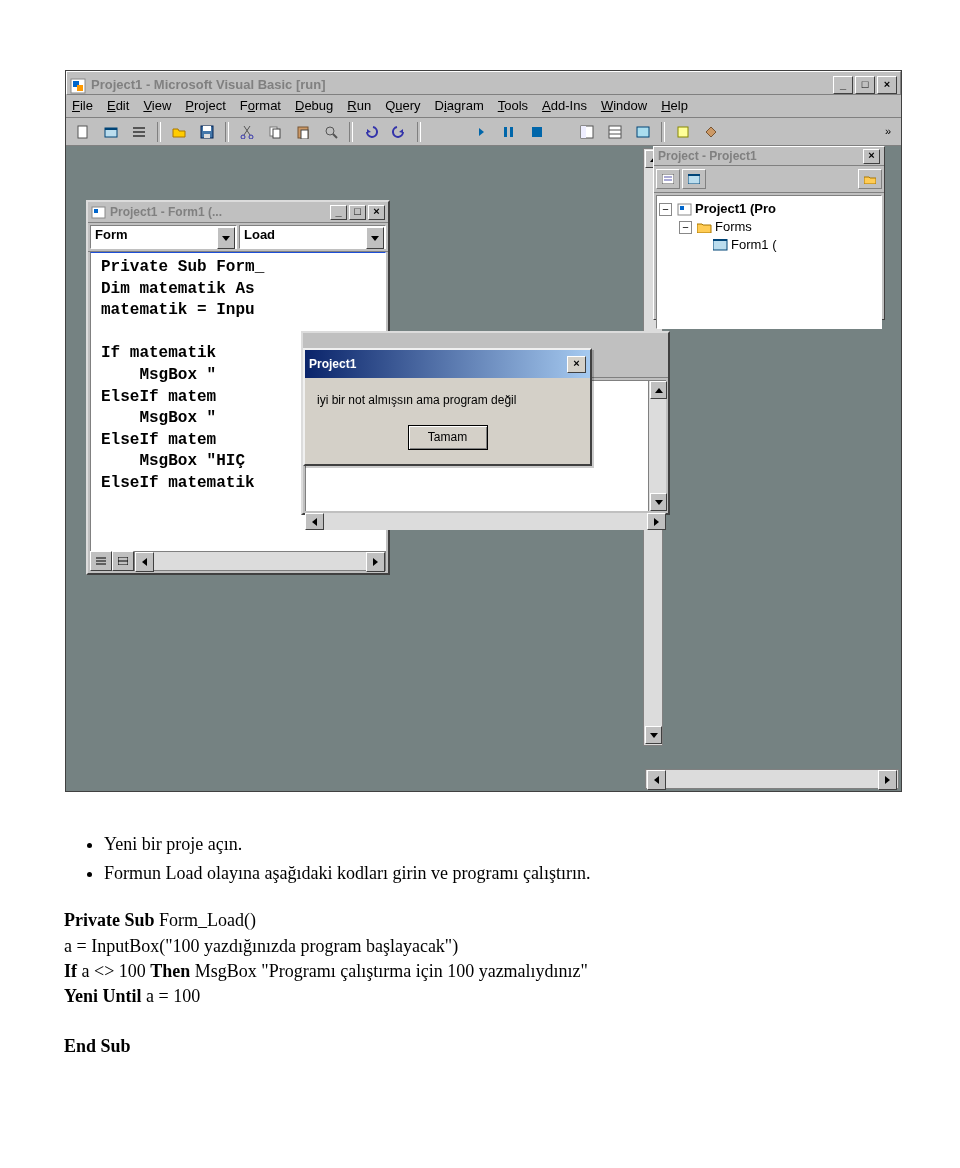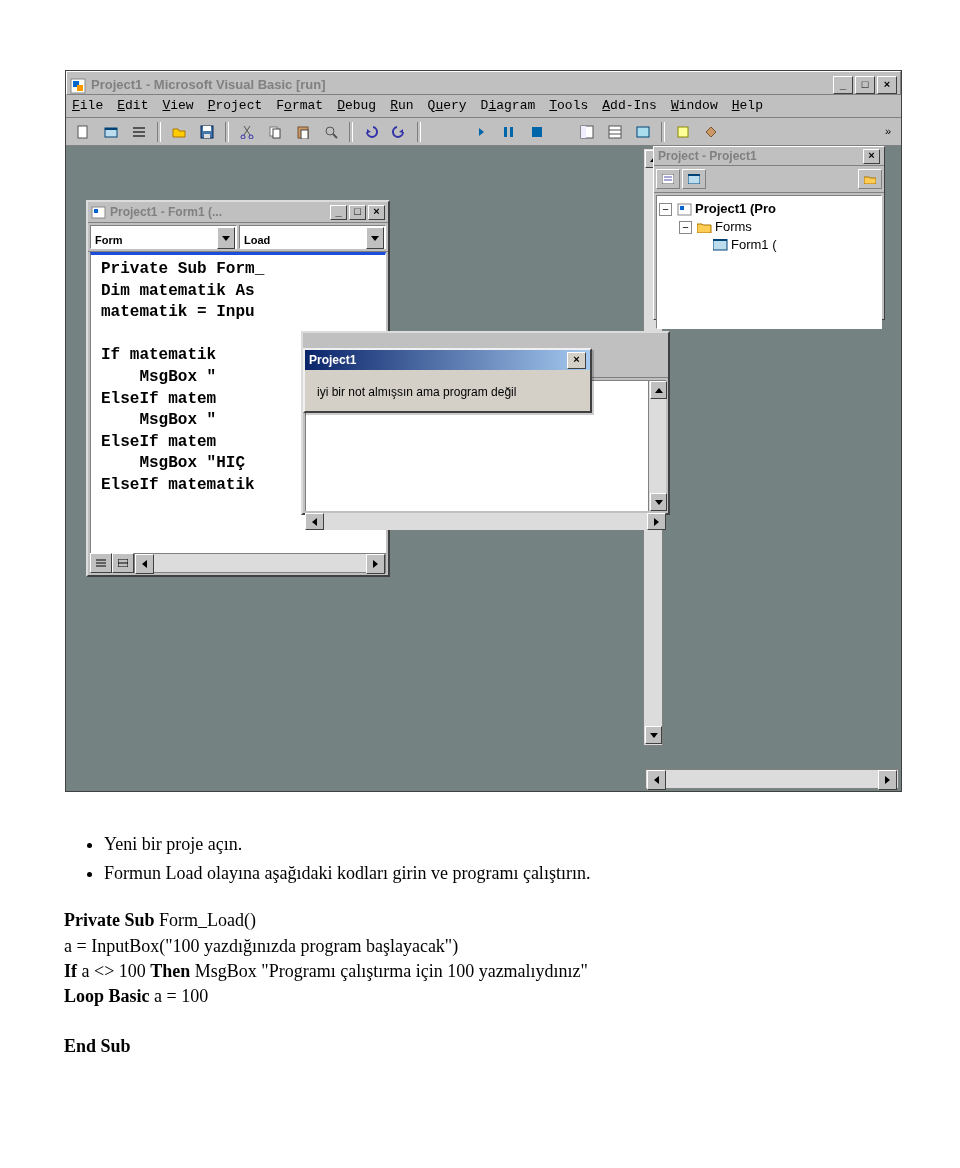--- a/index.html
+++ b/index.html
@@ -60,21 +60,20 @@
   .menubar {
     height: 22px;
     background: #c0c0c0;
     display: flex;
     align-items: center;
     padding: 0 6px;
     border-bottom: 1px solid #808080;
     gap: 14px;
     font-size: 13px;
     color: #000;
-    font-family: Liberation Mono, monospace;
   }
   .menubar span u { text-decoration: underline; }
   .toolbar {
     height: 28px;
     background: #c0c0c0;
     border-bottom: 1px solid #808080;
     display: flex;
     align-items: center;
     padding: 0 4px;
     gap: 2px;
@@ -197,42 +196,42 @@
     border-bottom: 1px solid #808080;
   }
   .combo {
     flex: 1;
     background: #ffffff;
     border-top: 1px solid #808080;
     border-left: 1px solid #808080;
     border-bottom: 1px solid #ffffff;
     border-right: 1px solid #ffffff;
     display: flex;
-    align-items: flex-end;
+    align-items: flex-start;
     padding: 0 4px;
-    font-size: 11px;
+    font-size: 13px;
     font-weight: bold;
     font-family: "MS Sans Serif", Arial, sans-serif;
     position: relative;
   }
   .combo-arrow {
     position: absolute; right: 1px; top: 1px;
     width: 16px; height: calc(100% - 2px);
     background: #c0c0c0;
     border-top: 1px solid #ffffff;
     border-left: 1px solid #ffffff;
     border-bottom: 1px solid #404040;
     border-right: 1px solid #404040;
     display: flex; align-items: center; justify-content: center;
   }
   .code-area {
     background: #ffffff;
     height: 290px;
     margin: 0 2px;
-    border-top: 3px solid #1d4ed8;
+    border-top: 1px solid #1d4ed8;
     border-left: 1px solid #808080;
     border-right: 1px solid #ffffff;
     font-family: "Courier New", monospace;
     font-size: 16px;
     font-weight: bold;
     padding: 4px 2px 4px 10px;
     white-space: pre;
     overflow: hidden;
     color: #000;
     line-height: 1.35;
@@ -312,21 +311,21 @@
     left: 237px; top: 202px;
     width: 285px;
     background: #d4d0c8;
     border-top: 2px solid #f0f0f0;
     border-left: 2px solid #f0f0f0;
     border-bottom: 2px solid #404040;
     border-right: 2px solid #404040;
     box-shadow: 2px 2px 0 rgba(0,0,0,0.2);
   }
   .msgbox-title {
-    height: 20px;
+    height: 28px;
     background: linear-gradient(90deg, #0a246a 0%, #a6caf0 100%);
     color: #ffffff;
     font-weight: bold;
     display: flex;
     align-items: center;
     padding: 0 4px;
     font-size: 12px;
   }
   .msgbox-title .spacer { flex: 1 }
   .msg-close {
@@ -737,33 +736,36 @@
       </div>
     </div>
 
     <div class="msgbox">
       <div class="msgbox-title">
         <span>Project1</span>
         <span class="spacer"></span>
         <span class="msg-close">×</span>
       </div>
       <div class="msgbox-body">iyi bir not almışsın ama program değil</div>
+      <div class="msgbox-btns">
+        <div class="msg-btn">Tamam</div>
+      </div>
     </div>
 
   </div>
 </div>
 
 
 <ul class="bullets">
   <li>Yeni bir proje açın.</li>
   <li>Formun Load olayına aşağıdaki kodları girin ve programı çalıştırın.</li>
 </ul>
 
 <div class="codeblk">
   <div><span class="kw">Private Sub </span><span>Form_Load()</span></div>
   <div><span>    a = InputBox("100 yazdığınızda program başlayacak")</span></div>
   <div><span class="kw">    If </span><span>a &lt;&gt; 100 </span><span class="kw">Then </span><span>MsgBox "Programı çalıştırma için 100 yazmalıydınız"</span></div>
-  <div><span class="kw">Loop Basic </span><span>a = 100</span></div>
+  <div><span class="kw">Yeni Until </span><span>a = 100</span></div>
   <div>&nbsp;</div>
   <div><span class="kw">End Sub</span></div>
 </div>
 
 </div>
 
 </body></html>

